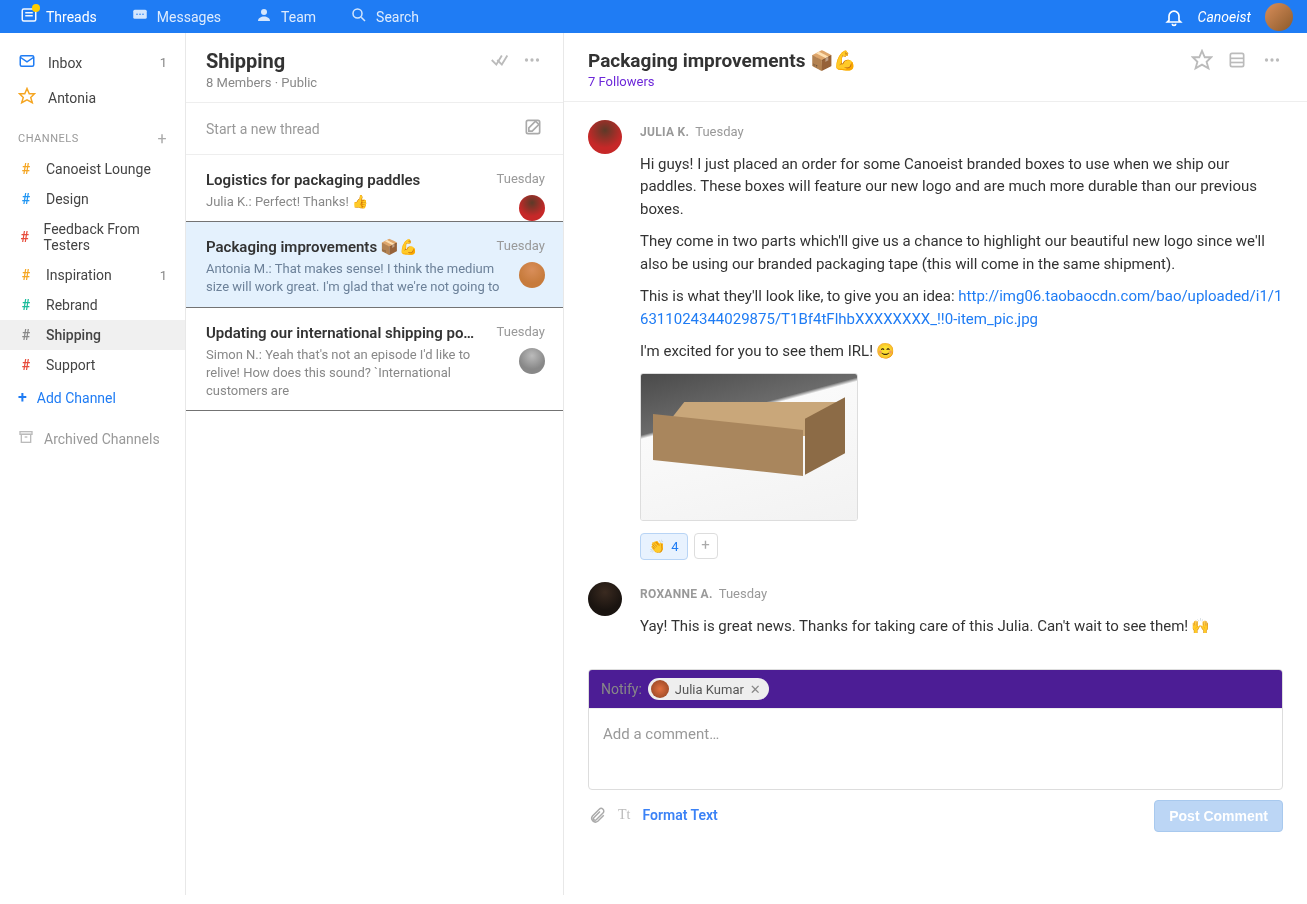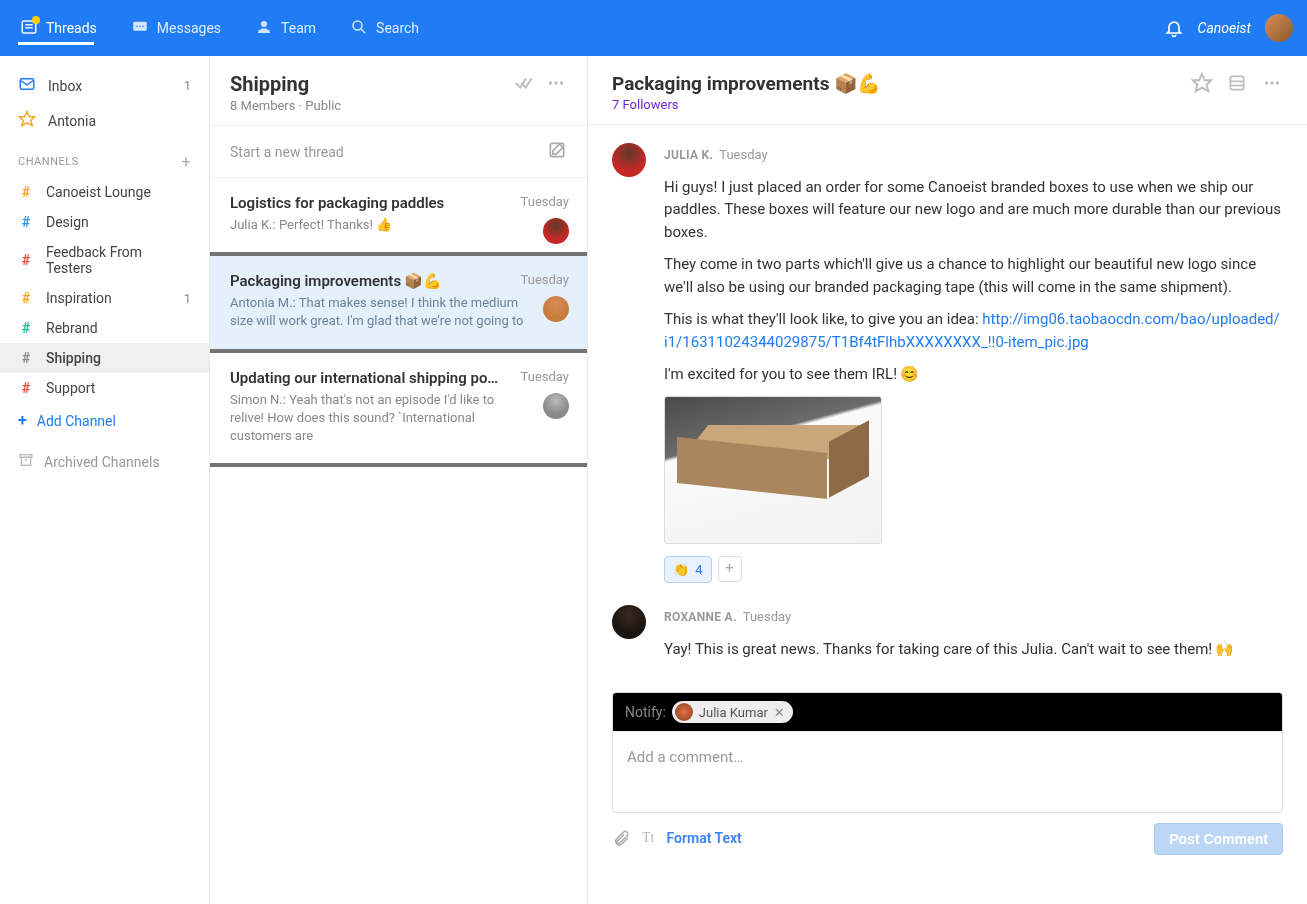--- a/index.html
+++ b/index.html
@@ -1,28 +1,28 @@
 <!DOCTYPE html>
 <html><head>
 <meta charset="utf-8">
 <style>
 * { box-sizing: border-box; margin: 0; padding: 0; }
 body { font-family: -apple-system, BlinkMacSystemFont, "Segoe UI", Roboto, sans-serif; font-size: 14px; color: #333; background: #fff; height: 904px; width: 1307px; overflow: hidden; }
-.topbar { height: 56px; background: #1f7cf4; display: flex; align-items: center; padding: 0 14px; color: #fff; }
+.topbar { height: 33px; background: #1f7cf4; display: flex; align-items: center; padding: 0 14px; color: #fff; }
 .topbar-left { display: flex; align-items: center; gap: 22px; }
 .topbar-item { display: flex; align-items: center; gap: 8px; color: rgba(255,255,255,0.85); cursor: pointer; font-size: 14px; padding: 4px 6px; }
 .topbar-item.active { color: #fff; position: relative; }
 .topbar-item svg { opacity: 0.95; }
 .topbar-spacer { flex: 1; }
 .topbar-right { display: flex; align-items: center; gap: 14px; }
 .badge-dot { position: absolute; top: -2px; right: -2px; width: 8px; height: 8px; background: #ffce00; border-radius: 50%; }
 .avatar { width: 28px; height: 28px; border-radius: 50%; background: linear-gradient(135deg,#d98e5a,#8b5a2b); display: inline-flex; align-items: center; justify-content: center; color: #fff; font-size: 11px; font-weight: 600; }
 .active-underline { position: absolute; left: 18px; top: 42px; height: 3px; width: 76px; background: #fff; }
 .layout { display: flex; height: calc(100% - 42px); }
-.sidebar { width: 210px; border-right: 1px solid #e8e8e8; padding: 12px 0; background: #fff; overflow-y: auto; }
+.sidebar { width: 186px; border-right: 1px solid #e8e8e8; padding: 12px 0; background: #fff; overflow-y: auto; }
 .side-item { display: flex; align-items: center; padding: 7px 18px; gap: 12px; cursor: pointer; font-size: 14px; color: #444; }
 .side-item.selected { background: #f0f0f0; font-weight: 500; }
 .side-item .count { margin-left: auto; color: #888; font-size: 13px; }
 .side-section-hdr { display: flex; align-items: center; padding: 14px 18px 6px; font-size: 11px; letter-spacing: 0.5px; color: #999; }
 .side-section-hdr .plus { margin-left: auto; color: #aaa; font-size: 16px; }
 .hash { width: 16px; text-align: center; font-weight: 600; }
 .hash.orange { color: #f5a623; }
 .hash.blue { color: #2196f3; }
 .hash.red { color: #e74c3c; }
 .hash.teal { color: #1abc9c; }
@@ -30,21 +30,21 @@
 .add-ch { color: #1f7cf4; display: flex; align-items: center; gap: 10px; padding: 8px 18px; cursor: pointer; }
 .archived { color: #999; display: flex; align-items: center; gap: 10px; padding: 14px 18px; cursor: pointer; font-size: 14px; }
 
 .midcol { width: 378px; border-right: 1px solid #e8e8e8; display: flex; flex-direction: column; background: #fff; }
 .mid-hdr { padding: 16px 20px 12px; border-bottom: 1px solid #eee; display: flex; align-items: flex-start; }
 .mid-hdr h2 { font-size: 20px; font-weight: 700; color: #333; }
 .mid-sub { color: #888; font-size: 13px; margin-top: 2px; }
 .mid-hdr-actions { margin-left: auto; display: flex; gap: 10px; color: #bbb; }
 .compose { padding: 14px 20px; color: #999; display: flex; align-items: center; border-bottom: 1px solid #eee; cursor: text; }
 .compose .compose-icon { margin-left: auto; color: #aaa; }
-.thread { padding: 16px 20px 18px; border-bottom: 4px solid #737373; cursor: pointer; position: relative; }
+.thread { padding: 16px 20px 10px; border-bottom: 1px solid #737373; cursor: pointer; position: relative; }
 .thread.selected { background: #e4f1fd; }
 .thread-title { font-size: 15px; font-weight: 600; color: #333; margin-bottom: 4px; }
 .thread.selected .thread-title { color: #333; }
 .thread-snippet { color: #888; font-size: 13px; line-height: 1.4; padding-right: 36px; }
 .thread.selected .thread-snippet { color: #6c8199; }
 .thread-time { position: absolute; top: 16px; right: 18px; color: #999; font-size: 13px; }
 .thread-avatar { position: absolute; right: 18px; top: 40px; width: 26px; height: 26px; border-radius: 50%; }
 .avatar-sm { width: 26px; height: 26px; border-radius: 50%; display: inline-block; }
 .avatar-red { background: radial-gradient(circle at 50% 30%, #5c3a28, #c62828 60%); }
 .avatar-orange { background: radial-gradient(circle at 50% 30%, #d98e5a, #c77b3c 60%); }
@@ -69,21 +69,21 @@
 .attachment .box3d { position: absolute; left: 24px; top: 28px; width: 170px; height: 80px; }
 .box-top { position: absolute; left: 6px; top: 0; width: 158px; height: 34px; background: #c9a77a; transform: skewX(-38deg); }
 .box-front { position: absolute; left: -12px; top: 20px; width: 150px; height: 46px; background: #a9865d; transform: skewY(6deg); }
 .box-side { position: absolute; right: -10px; top: 6px; width: 40px; height: 56px; background: #8c6b46; transform: skewY(-28deg); }
 .reactions { margin-top: 12px; display: flex; gap: 6px; }
 .react-pill { border: 1px solid #b8d4f5; background: #e8f2fe; border-radius: 4px; padding: 3px 8px; font-size: 13px; color: #1f7cf4; display: flex; gap: 6px; align-items: center; cursor: pointer; }
 .react-add { border: 1px solid #ddd; border-radius: 4px; width: 24px; height: 26px; display: flex; align-items: center; justify-content: center; color: #aaa; cursor: pointer; }
 
 .composer-wrap { border-top: 0; padding: 0 24px 0; }
 .composer { border: 1px solid #ddd; border-radius: 4px; overflow: hidden; }
-.notify-row { padding: 8px 12px; border-bottom: 1px solid #eee; display: flex; align-items: center; gap: 6px; color: #888; font-size: 14px; background: #000000; }
+.notify-row { padding: 8px 12px; border-bottom: 1px solid #eee; display: flex; align-items: center; gap: 6px; color: #888; font-size: 14px; background: #4c1d95; }
 .chip { display: inline-flex; align-items: center; gap: 6px; background: #eee; border-radius: 12px; padding: 2px 8px 2px 3px; color: #555; font-size: 13px; }
 .chip .avatar-xs { width: 18px; height: 18px; border-radius: 50%; background: radial-gradient(circle,#e07040,#8b4020); }
 .chip .x { color: #888; cursor: pointer; }
 .composer-input { padding: 16px 14px 46px; color: #999; font-size: 15px; min-height: 56px; }
 .composer-bar { display: flex; align-items: center; padding: 10px 24px 16px; gap: 12px; }
 .composer-bar .left { display: flex; gap: 12px; align-items: flex-start; color: #aaa; }
 .composer-bar .fmt { color: #3b82f6; font-weight: 600; font-size: 14px; }
 .post-btn { margin-left: auto; background: #bcd6f5; color: #fff; border: 1px solid #a8c9ee; border-radius: 4px; padding: 7px 14px; font-size: 14px; font-weight: 600; cursor: pointer; }
 .icon-btn { cursor: pointer; display: inline-flex; }
 </style>

